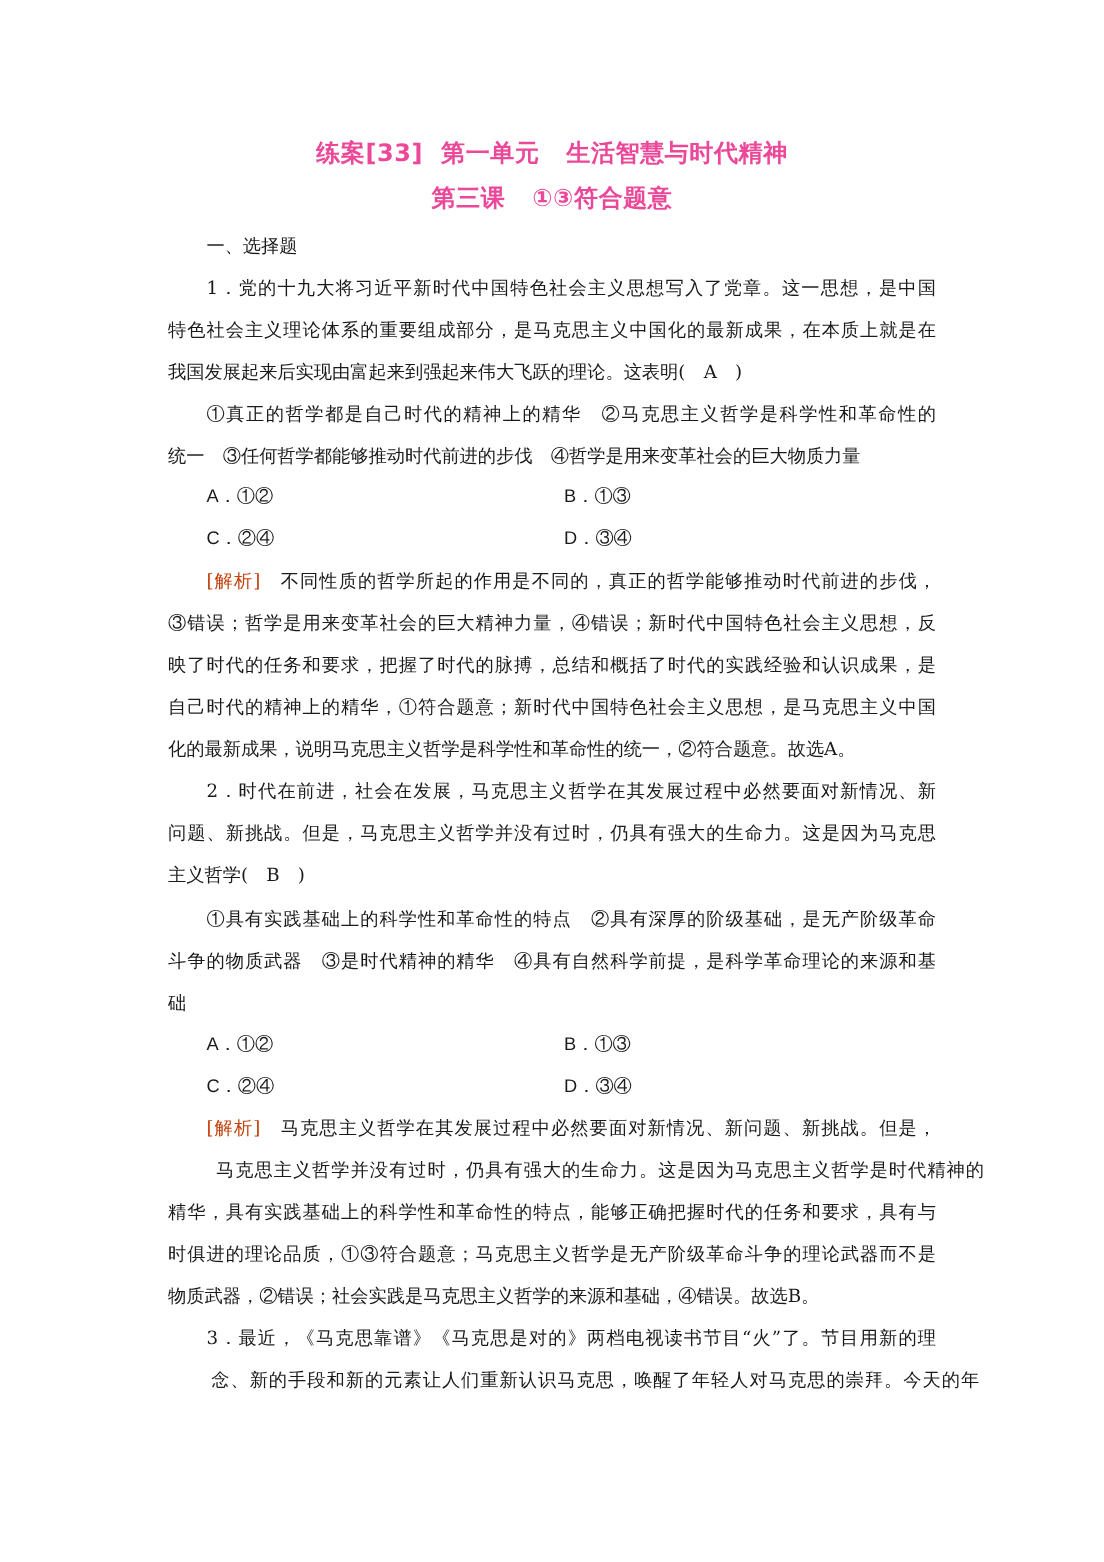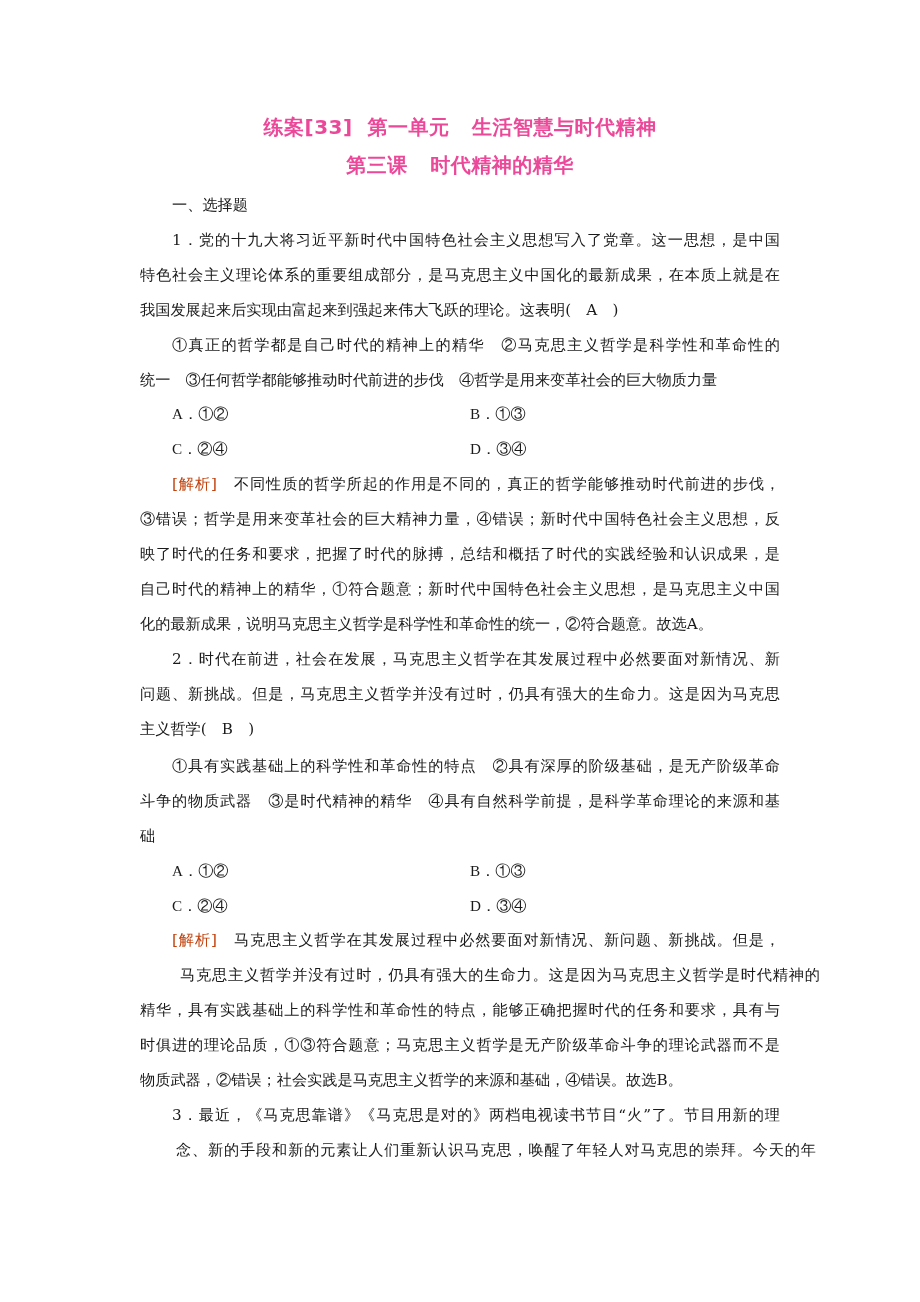--- a/index.html
+++ b/index.html
@@ -45,33 +45,33 @@
       text-align: justify;
       text-align-last: justify;
     }
     .line.last { text-align-last: left; }
     .indent { padding-left: 32px; width: 608px; }
     .opt {
       position: absolute;
       font-size: 15.2px;
       line-height: 20px;
       white-space: pre;
-      font-family: Liberation Serif, serif;
+      font-family: Liberation Sans, sans-serif;
     }
     .jiexi {
       color: #c2410c;
     }
   </style>
 </head>
 <body>
 
 <div class="page">
 
   <div class="title t1">练案[33]  第一单元   生活智慧与时代精神</div>
-  <div class="title t2">第三课   时代精神的精华</div>
+  <div class="title t2">第三课   ①③符合题意</div>
 
   <div class="line indent last" style="top:195px;">一、选择题</div>
 
   <div>
     <div class="line indent" style="top:230px;">1．党的十九大将习近平新时代中国特色社会主义思想写入了党章。这一思想，是中国</div>
     <div class="line" style="top:265px;">特色社会主义理论体系的重要组成部分，是马克思主义中国化的最新成果，在本质上就是在</div>
     <div class="line last" style="top:300px;">我国发展起来后实现由富起来到强起来伟大飞跃的理论。这表明(　A　)</div>
 
     <div class="line indent" style="top:335px;">①真正的哲学都是自己时代的精神上的精华　②马克思主义哲学是科学性和革命性的</div>
     <div class="line last" style="top:370px;">统一　③任何哲学都能够推动时代前进的步伐　④哲学是用来变革社会的巨大物质力量</div>

